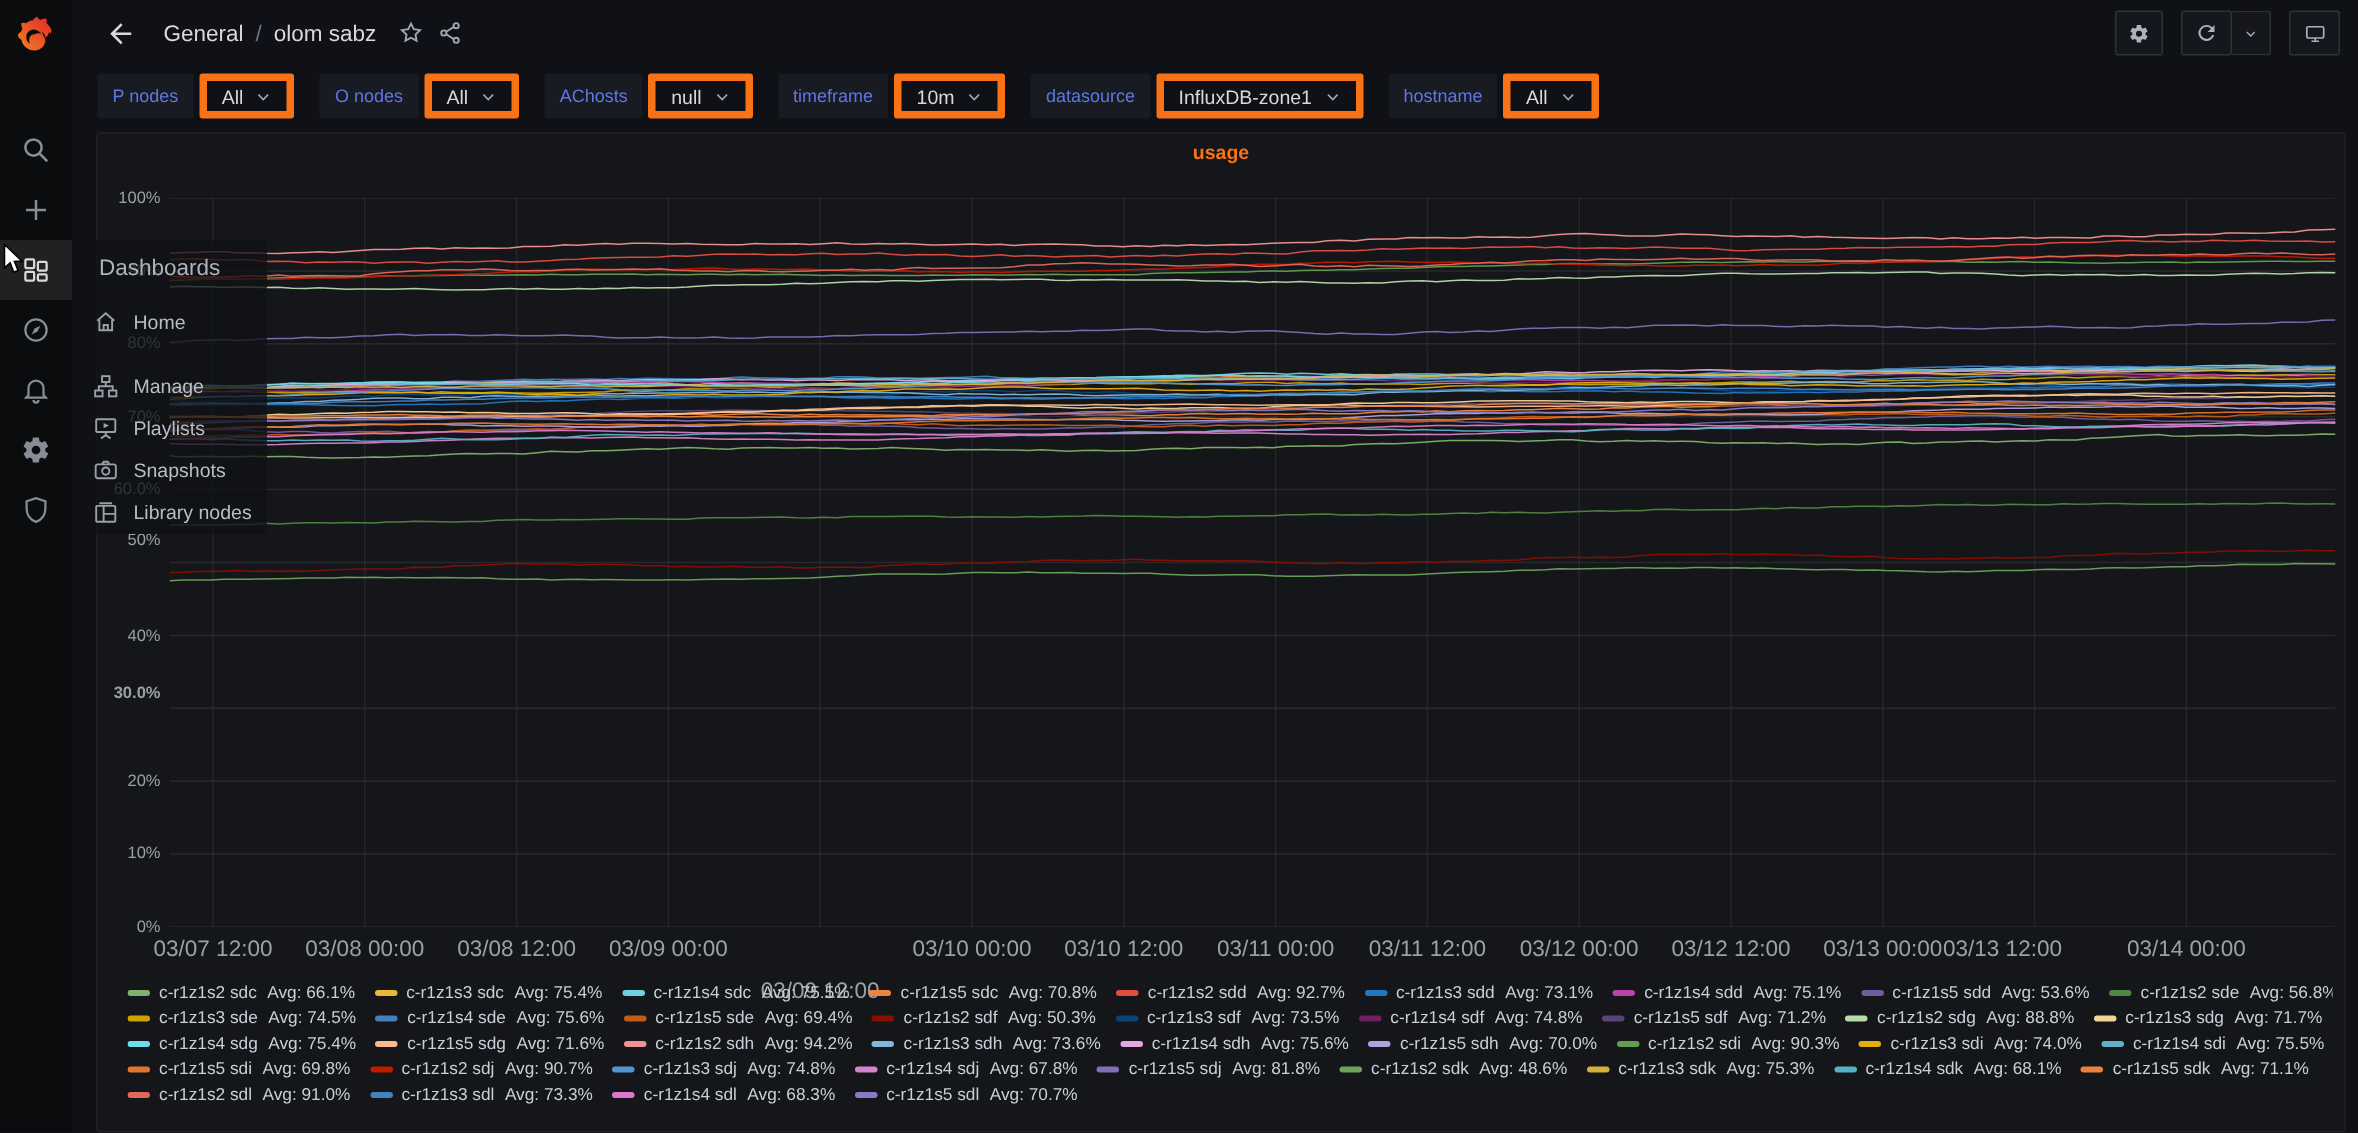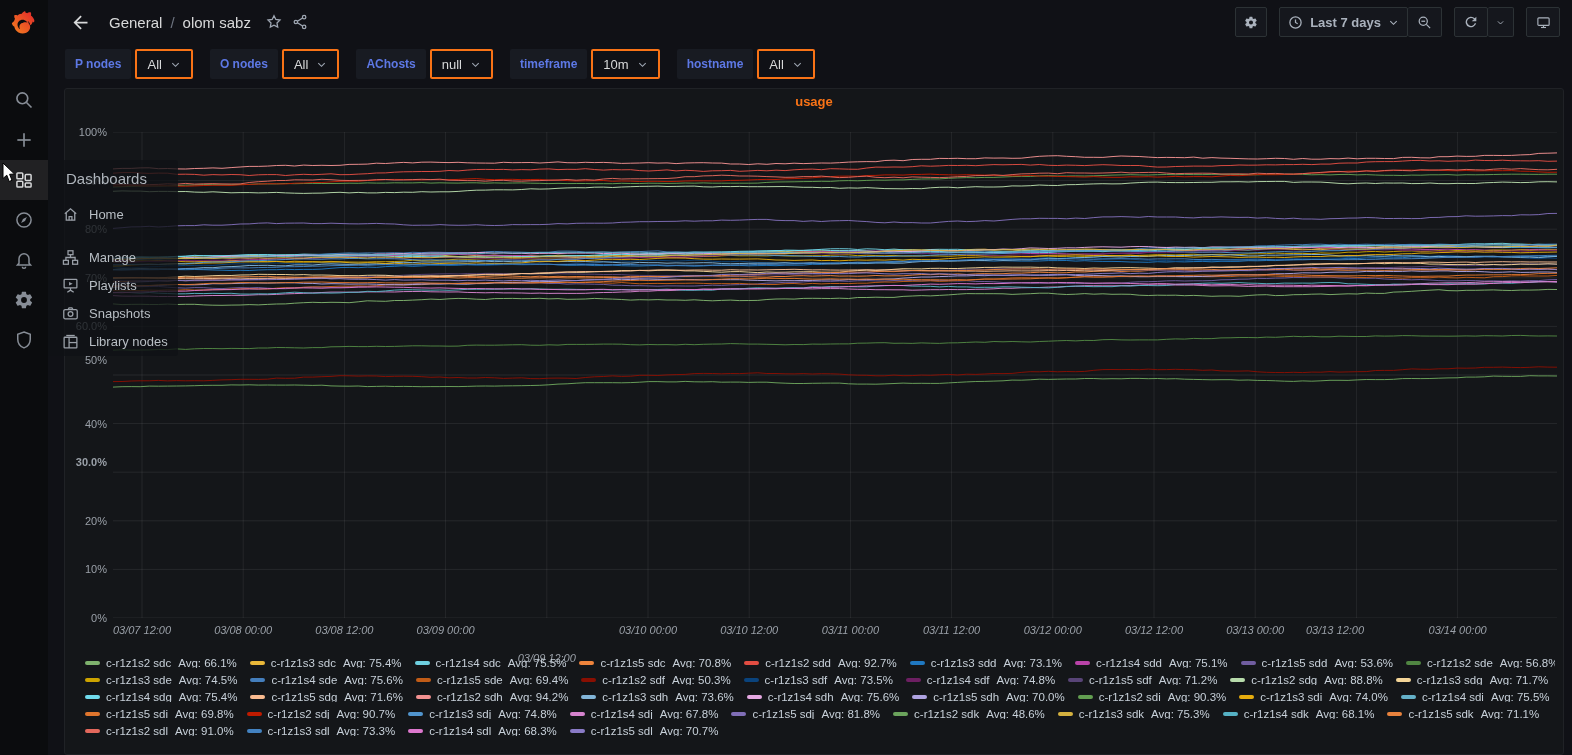--- a/index.html
+++ b/index.html
@@ -44,45 +44,45 @@
   .ctl-group .ctl-btn + .ctl-btn { border-left:none; }
   .timepick { gap:7px; }
   
   .submenu {
     position:absolute; left:48px; top:44px; right:0; height:40px;
     display:flex; align-items:center; gap:17px; padding-left:17px; z-index:10;
   }
   .var-chip { display:flex; align-items:center; gap:4px; }
   .var-label {
     height:30px; display:flex; align-items:center; padding:0 10px;
-    background:#181b22; border-radius:2px; color:#5d78e5; font-size:12px; font-weight:700;
+    background:#181b22; border-radius:2px; color:#5d78e5; font-size:12px; font-weight:400;
   }
   .var-value {
     height:30px; display:flex; align-items:center; gap:8px; padding:0 10px;
-    background:#101116; border:2px solid #f97316; border-radius:2px;
+    background:#101116; border:5px solid #f97316; border-radius:2px;
     color:#d8d9da; font-size:13px; cursor:pointer;
   }
   .var-value .chev svg { width:11px; height:11px; color:#9fa7b3; display:block; }
   
   .panel {
     position:absolute; left:64px; top:88px; width:1500px; height:667px;
     background:#141619; border:1px solid #202226; border-radius:3px; z-index:1;
   }
   .panel-title {
     position:absolute; top:5px; left:0; right:0; text-align:center;
     font-size:13px; font-weight:700; color:#f97316; cursor:pointer;
   }
   .plot-wrap { position:absolute; left:48px; top:43px; width:1444px; height:486px; }
   .ytick {
     position:absolute; width:42px; text-align:right; left:0;
     font-size:11px; color:#9aa0a8;
   }
   .xtick {
     position:absolute; transform:translateX(-50%); top:535px;
-    font-size:11px; color:#9aa0a8; white-space:nowrap;font-style:italic;
+    font-size:15px; color:#9aa0a8; white-space:nowrap;
   }
   .legend { position:absolute; left:20px; top:562px; right:8px; }
   .legend-row { height:17px; white-space:nowrap; overflow:hidden; }
   .legend-item { display:inline-flex; align-items:center; margin-right:13px; font-size:11.5px; cursor:pointer; }
   .legend-swatch { width:15px; height:4px; border-radius:2px; margin-right:6px; flex:none; }
   .legend-name { color:#c7d0d9; }
   .legend-val { color:#c7d0d9; margin-left:7px; }
   
   .flyout {
     position:absolute; left:48px; top:160px; width:130px; height:196px;
@@ -186,39 +186,20 @@
         <line x1="8.6" y1="13.1" x2="15.4" y2="17.4"></line>
       </svg>
   </button>
   <div class="tn-spacer"></div>
   <button class="ctl-btn" style="width:32px">
     <svg viewBox="0 0 24 24" fill="currentColor">
         <path d="M19.4 13c.04-.32.06-.66.06-1s-.02-.68-.06-1l2.1-1.65a.5.5 0 0 0 .12-.64l-2-3.46a.5.5 0 0 0-.61-.22l-2.49 1a7.3 7.3 0 0 0-1.73-1l-.38-2.65A.5.5 0 0 0 13.9 2h-4a.5.5 0 0 0-.5.42l-.38 2.65c-.63.26-1.21.6-1.73 1l-2.49-1a.5.5 0 0 0-.61.22l-2 3.46a.5.5 0 0 0 .12.64L4.4 11c-.04.32-.06.66-.06 1s.02.68.06 1l-2.1 1.65a.5.5 0 0 0-.12.64l2 3.46c.14.24.42.34.61.22l2.49-1c.52.4 1.1.74 1.73 1l.38 2.65c.04.24.25.42.5.42h4c.25 0 .46-.18.5-.42l.38-2.65c.63-.26 1.21-.6 1.73-1l2.49 1c.24.1.47 0 .61-.22l2-3.46a.5.5 0 0 0-.12-.64L19.4 13zM12 15.5a3.5 3.5 0 1 1 0-7 3.5 3.5 0 0 1 0 7z"></path>
       </svg>
   </button>
   <div class="ctl-group">
-    <button class="ctl-btn timepick">
-      <svg viewBox="0 0 24 24" fill="none" stroke="currentColor" stroke-width="2">
-          <circle cx="12" cy="12" r="9"></circle>
-          <polyline points="12,7 12,12 15.5,14"></polyline>
-        </svg>
-      <span>Last 7 days</span>
-      <svg viewBox="0 0 24 24" fill="none" stroke="currentColor" stroke-width="2.4" style="width:11px;height:11px">
-          <polyline points="5,9 12,16 19,9"></polyline>
-        </svg>
-    </button>
-    <button class="ctl-btn" style="width:34px">
-      <svg viewBox="0 0 24 24" fill="none" stroke="currentColor" stroke-width="2">
-          <circle cx="10" cy="10" r="6.5"></circle>
-          <line x1="15" y1="15" x2="21" y2="21"></line>
-          <line x1="7" y1="10" x2="13" y2="10"></line>
-        </svg>
-    </button>
-  </div>
-  <div class="ctl-group">
     <button class="ctl-btn" style="width:34px">
       <svg viewBox="0 0 24 24" fill="currentColor" style="width:16px;height:16px">
           <path d="M17.65 6.35A8 8 0 1 0 19.73 14h-2.08a6 6 0 1 1-1.17-6.24L13 11h7V4l-2.35 2.35z"></path>
         </svg>
     </button>
     <button class="ctl-btn" style="width:26px">
       <svg viewBox="0 0 24 24" fill="none" stroke="currentColor" stroke-width="2.4" style="width:11px;height:11px">
           <polyline points="5,9 12,16 19,9"></polyline>
         </svg>
     </button>
@@ -263,20 +244,31 @@
           <svg viewBox="0 0 24 24" fill="none" stroke="currentColor" stroke-width="2.4">
             <polyline points="5,9 12,16 19,9"></polyline>
           </svg>
         </span>
       </div>
     </div>
     <div class="var-chip">
       <div class="var-label">timeframe</div>
       <div class="var-value">
         <span>10m</span>
+        <span class="chev">
+          <svg viewBox="0 0 24 24" fill="none" stroke="currentColor" stroke-width="2.4">
+            <polyline points="5,9 12,16 19,9"></polyline>
+          </svg>
+        </span>
+      </div>
+    </div>
+    <div class="var-chip">
+      <div class="var-label">datasource</div>
+      <div class="var-value">
+        <span>InfluxDB-zone1</span>
         <span class="chev">
           <svg viewBox="0 0 24 24" fill="none" stroke="currentColor" stroke-width="2.4">
             <polyline points="5,9 12,16 19,9"></polyline>
           </svg>
         </span>
       </div>
     </div>
     <div class="var-chip">
       <div class="var-label">hostname</div>
       <div class="var-value">

